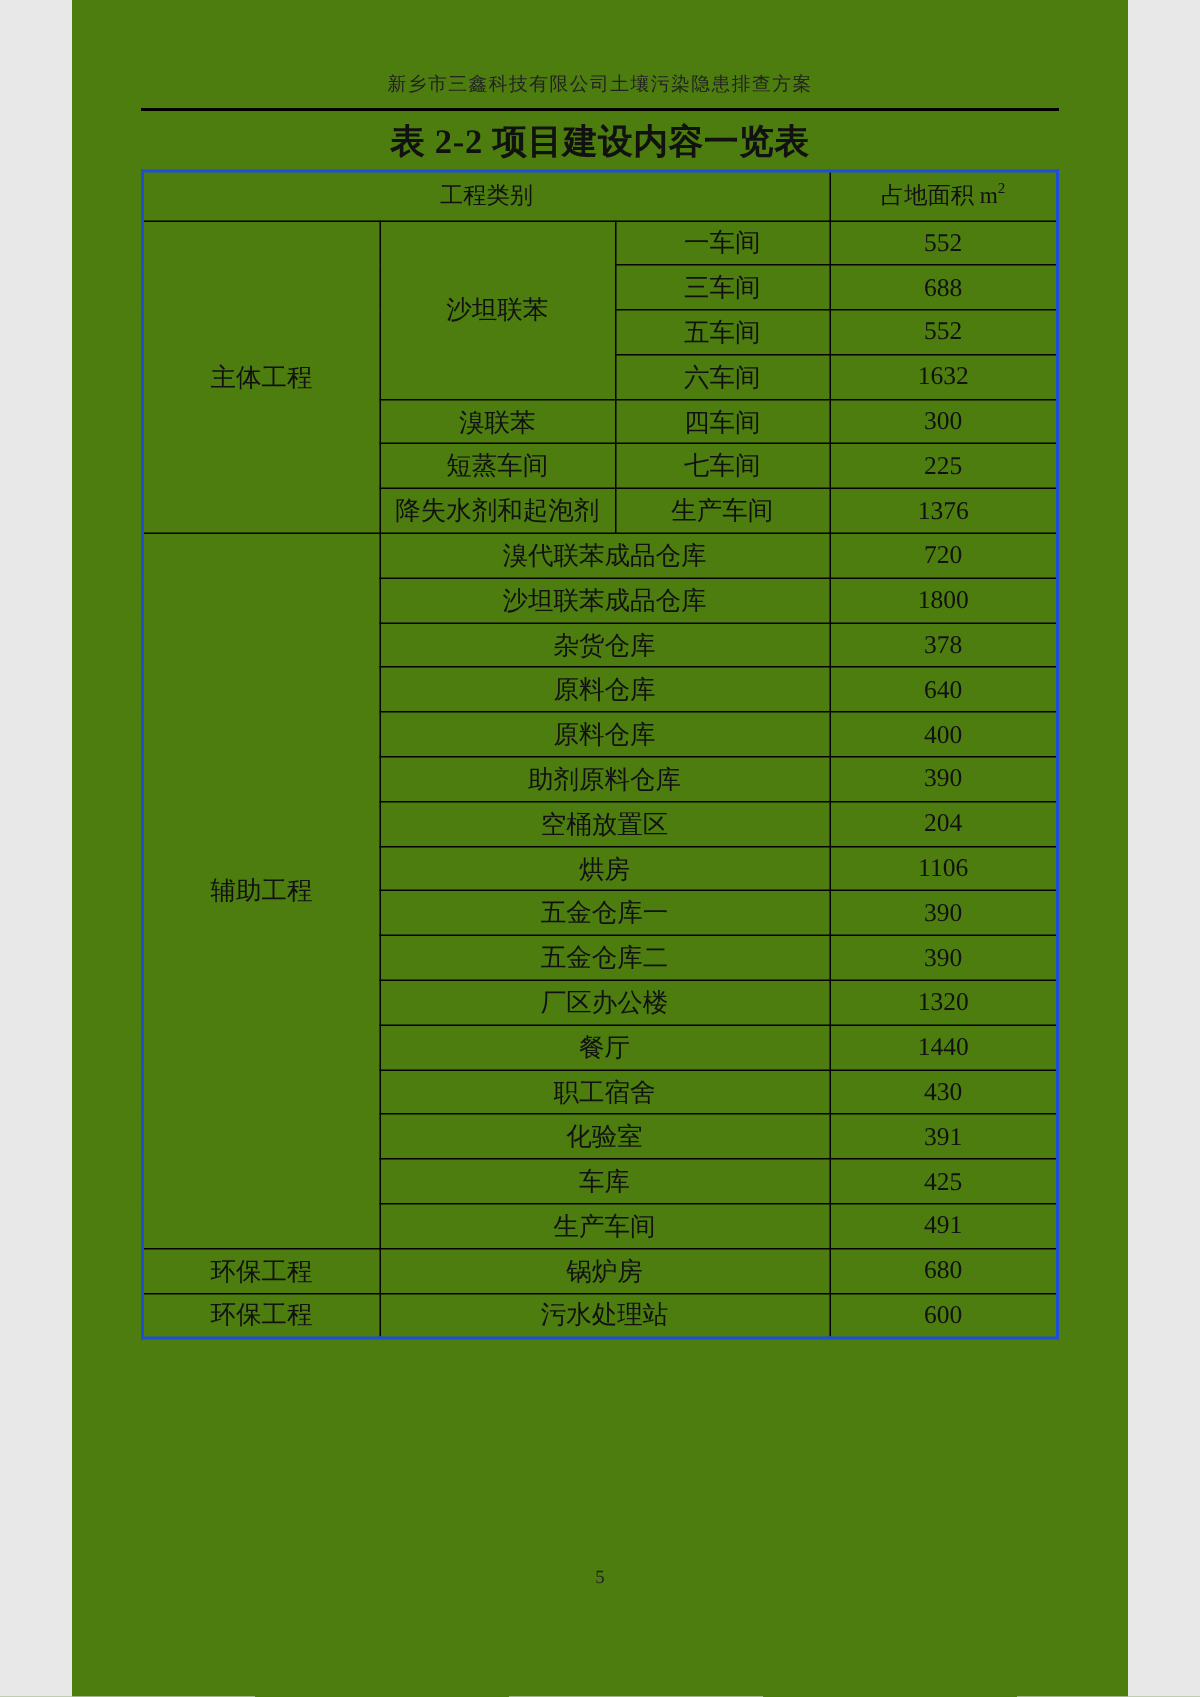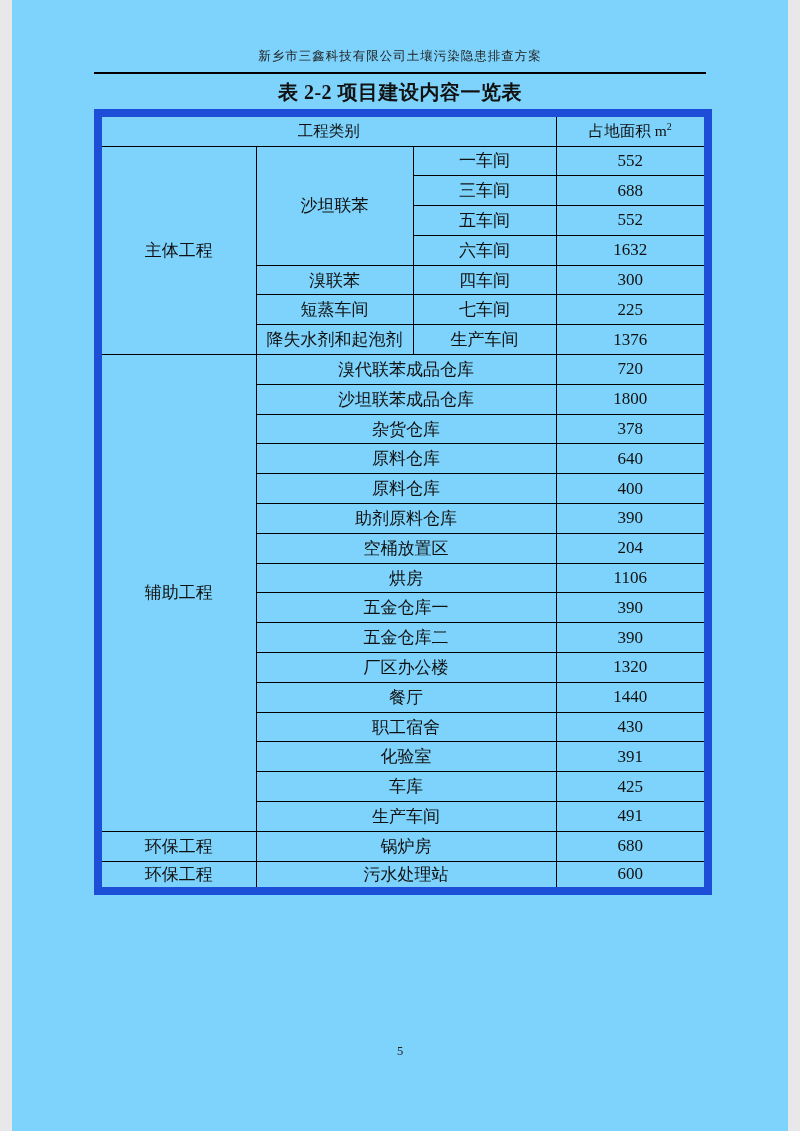--- a/index.html
+++ b/index.html
@@ -1,23 +1,23 @@
 <!DOCTYPE html>
 <html><head>
 <meta charset="utf-8">
 <style>
   * { margin: 0; padding: 0; box-sizing: border-box; }
   html, body { background: #e8e8e8; }
   body { font-family: "Liberation Serif", "DejaVu Serif", serif; color: #111; }
   .page {
     position: relative;
-    width: 776px;
+    width: 704px;
     height: 1131px;
     margin: 0 auto;
-    background: #7dd3fc;
+    background: #4d7c0f;
     overflow: hidden;
     font-family: Liberation Serif, serif;
   }
   .content {
     width: 612px;
     margin: 0 auto;
   }
   .doc-header-text {
     padding-top: 48px;
     text-align: center;
@@ -26,29 +26,29 @@
     color: #222;
   }
   .doc-header-rule {
     margin-top: 7px;
     height: 0;
     border-bottom: 2px solid #000;
   }
   .table-title {
     margin-top: 5px;
     text-align: center;
-    font-size: 20px;
+    font-size: 23px;
     font-weight: bold;
     letter-spacing: 0.5px;
   }
   table.content-table {
     margin-top: 3px;
     width: 610px;
     border-collapse: collapse;
-    border: 8px solid #1d4ed8;
+    border: 2px solid #1d4ed8;
     table-layout: fixed;
   }
   table.content-table th,
   table.content-table td {
     border: 1px solid #000;
     text-align: center;
     vertical-align: middle;
     font-size: 17px;
     font-weight: normal;
     padding: 0 2px;

